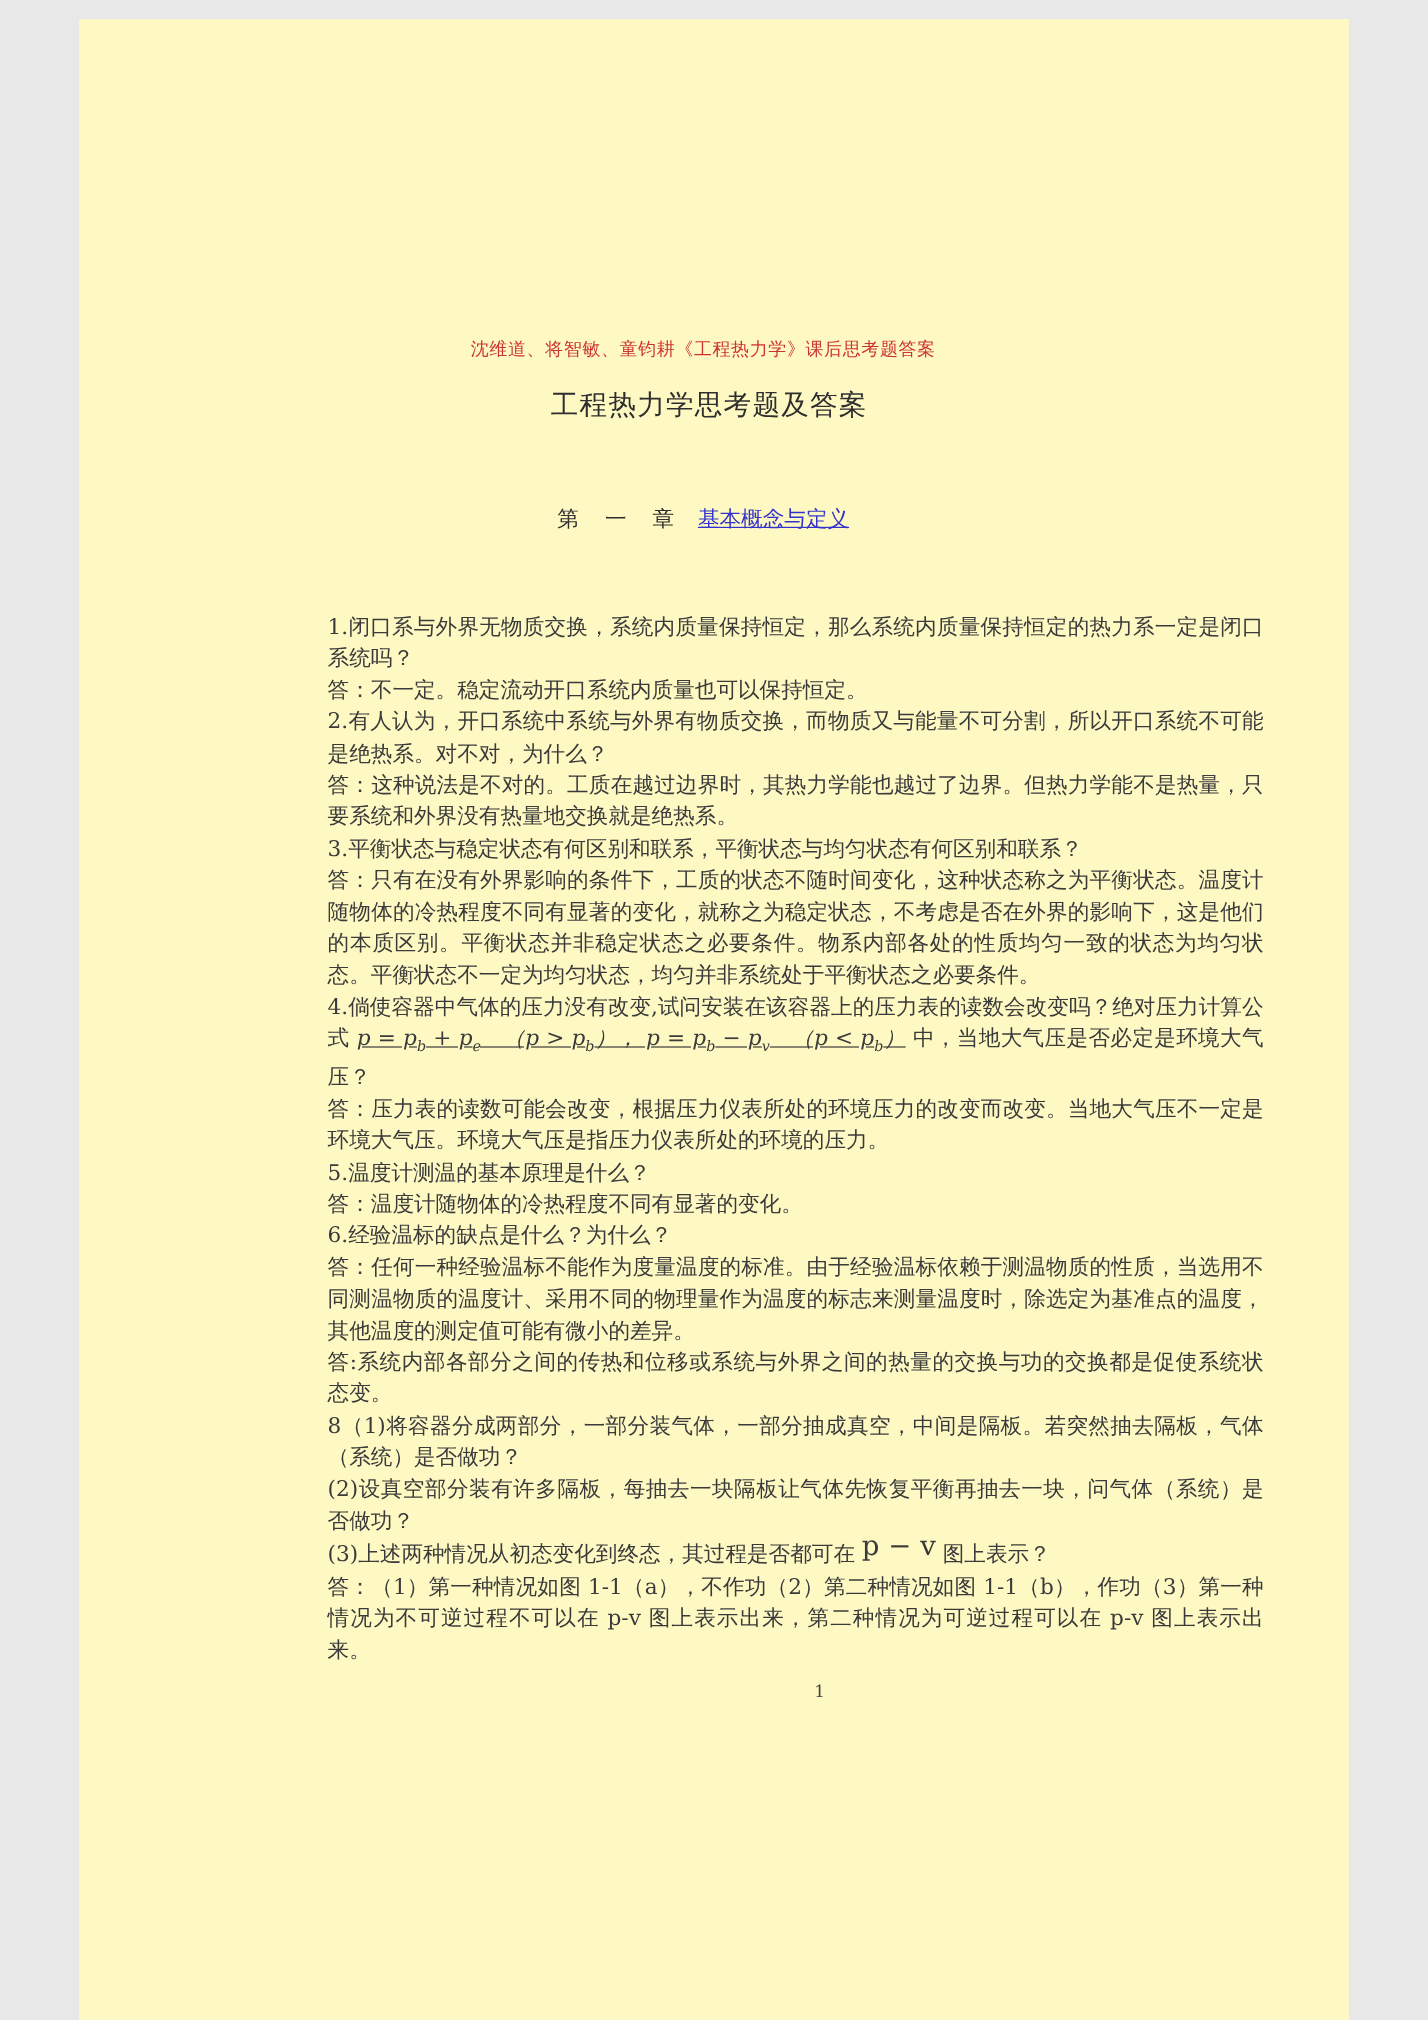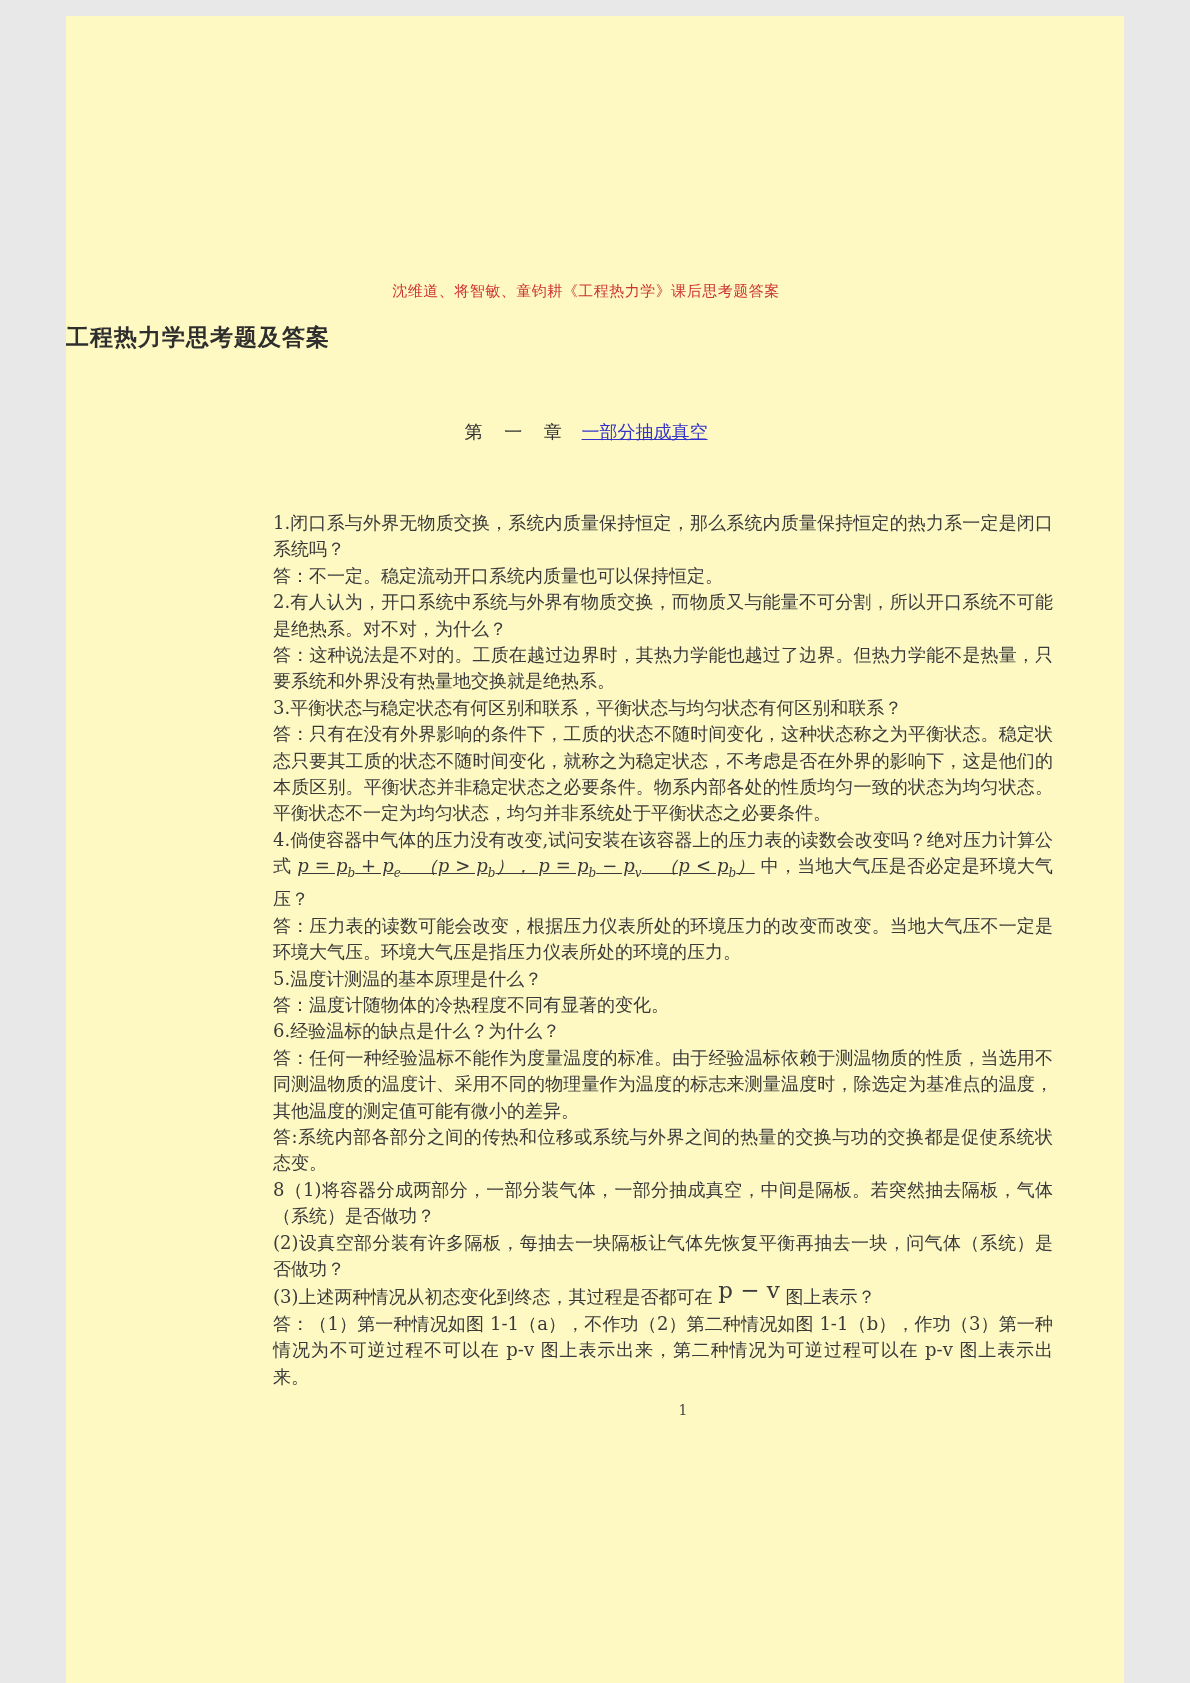--- a/index.html
+++ b/index.html
@@ -13,22 +13,22 @@
     overflow:hidden;
   }
   .header-note{
     position:absolute;top:266px;left:0;width:1040px;
     text-align:center;
     font-size:15px;letter-spacing:.5px;
     color:#cc3333;
   }
   .doc-title{
     position:absolute;top:306px;left:0;width:1050px;
-    text-align:left;
-    font-size:23px;font-weight:bold;
+    text-align:center;
+    font-size:23px;font-weight:normal;
     letter-spacing:1px;
     color:#2e2e2e;
     margin:0;
   }
   .chapter{
     position:absolute;top:404px;left:0;width:1040px;
     text-align:center;
     font-size:18px;
     color:#2e2e2e;
   }
@@ -69,30 +69,30 @@
 <body>
 
 <div class="page">
 
   <div class="header-note">沈维道、将智敏、童钧耕《工程热力学》课后思考题答案</div>
 
   <h1 class="doc-title">工程热力学思考题及答案</h1>
 
   <div class="chapter">
     <span class="num">第 一 章</span>
-    <a class="chapter-link">一部分抽成真空</a>
+    <a class="chapter-link">基本概念与定义</a>
   </div>
 
   <div class="body-text">
     <p>1.闭口系与外界无物质交换，系统内质量保持恒定，那么系统内质量保持恒定的热力系一定是闭口系统吗？</p>
     <p>答：不一定。稳定流动开口系统内质量也可以保持恒定。</p>
     <p>2.有人认为，开口系统中系统与外界有物质交换，而物质又与能量不可分割，所以开口系统不可能是绝热系。对不对，为什么？</p>
     <p>答：这种说法是不对的。工质在越过边界时，其热力学能也越过了边界。但热力学能不是热量，只要系统和外界没有热量地交换就是绝热系。</p>
     <p>3.平衡状态与稳定状态有何区别和联系，平衡状态与均匀状态有何区别和联系？</p>
-    <p>答：只有在没有外界影响的条件下，工质的状态不随时间变化，这种状态称之为平衡状态。稳定状态只要其工质的状态不随时间变化，就称之为稳定状态，不考虑是否在外界的影响下，这是他们的本质区别。平衡状态并非稳定状态之必要条件。物系内部各处的性质均匀一致的状态为均匀状态。平衡状态不一定为均匀状态，均匀并非系统处于平衡状态之必要条件。</p>
+    <p>答：只有在没有外界影响的条件下，工质的状态不随时间变化，这种状态称之为平衡状态。温度计随物体的冷热程度不同有显著的变化，就称之为稳定状态，不考虑是否在外界的影响下，这是他们的本质区别。平衡状态并非稳定状态之必要条件。物系内部各处的性质均匀一致的状态为均匀状态。平衡状态不一定为均匀状态，均匀并非系统处于平衡状态之必要条件。</p>
 
     <p>
       <span>4.倘使容器中气体的压力没有改变,试问安装在该容器上的压力表的读数会改变吗？绝对压力计算公式 </span>
       <span class="math">p = p<sub>b</sub> + p<sub>e</sub>　（p &gt; p<sub>b</sub>），  p = p<sub>b</sub> − p<sub>v</sub>　（p &lt; p<sub>b</sub>）</span>
       <span>中，当地大气压是否必定是环境大气压？</span>
     </p>
 
     <p>答：压力表的读数可能会改变，根据压力仪表所处的环境压力的改变而改变。当地大气压不一定是环境大气压。环境大气压是指压力仪表所处的环境的压力。</p>
     <p>5.温度计测温的基本原理是什么？</p>
     <p>答：温度计随物体的冷热程度不同有显著的变化。</p>

